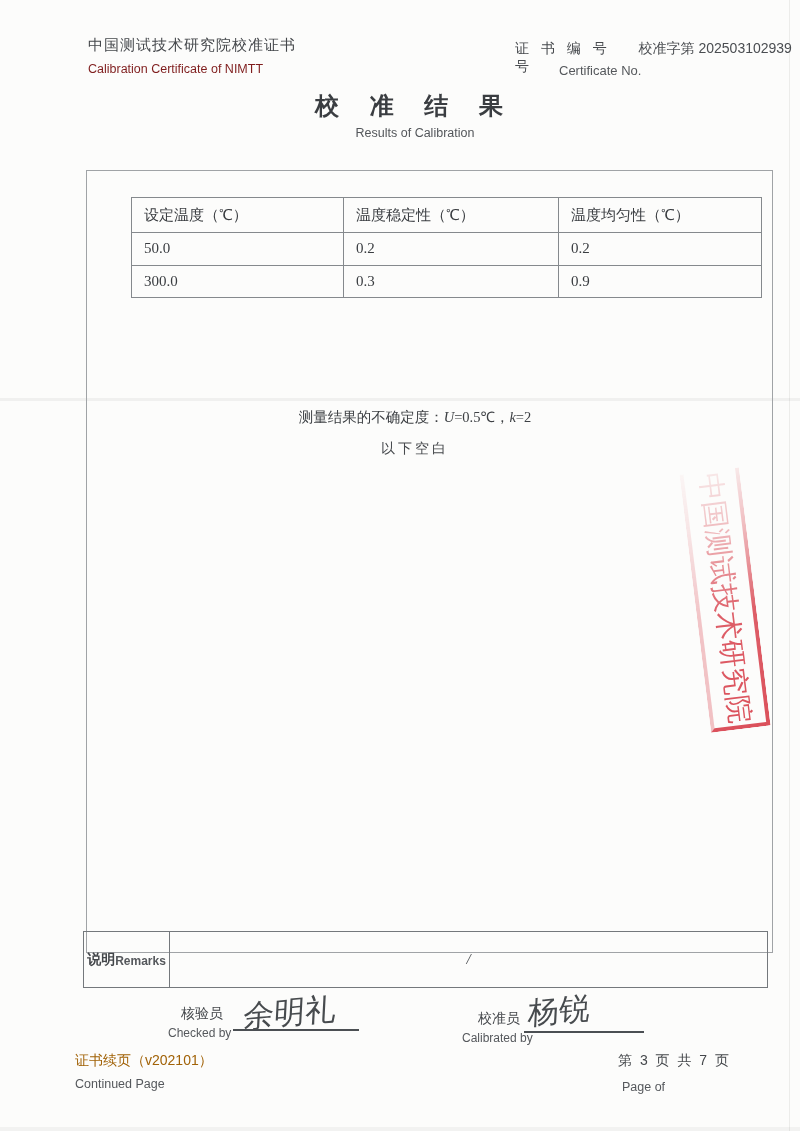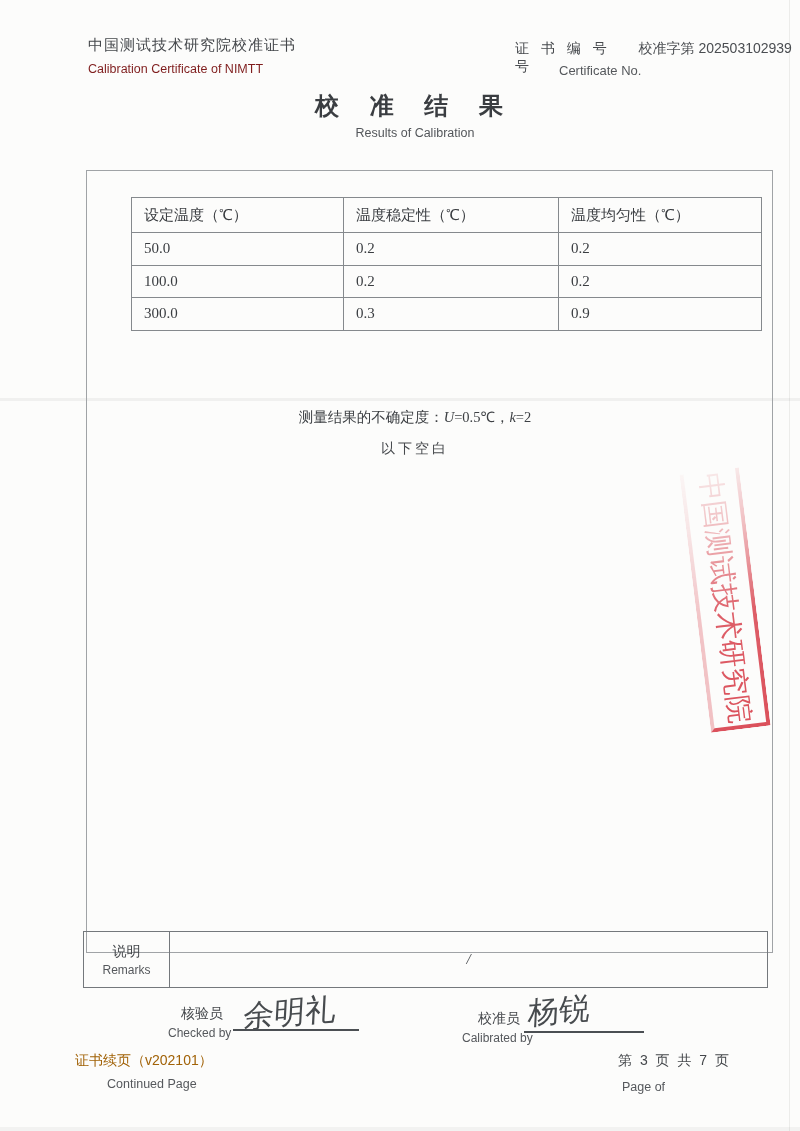--- a/index.html
+++ b/index.html
@@ -56,21 +56,21 @@
     display:flex;align-items:center;justify-content:center;
     -webkit-mask-image:linear-gradient(to right, rgba(0,0,0,0.10) 0%, rgba(0,0,0,0.35) 22%, rgba(0,0,0,0.88) 55%, rgba(0,0,0,0.95) 100%);
     mask-image:linear-gradient(to right, rgba(0,0,0,0.10) 0%, rgba(0,0,0,0.35) 22%, rgba(0,0,0,0.88) 55%, rgba(0,0,0,0.95) 100%);
   }
   .stamp-text{font-size:28px;color:#d94853;letter-spacing:0px;white-space:nowrap;font-weight:500;}
 
   
   .remarks-box{left:83px;top:931px;width:685px;height:57px;border:1.5px solid #74787c;
     box-sizing:border-box;display:flex;}
   .remarks-label-cell{width:85px;border-right:1.5px solid #74787c;display:flex;
-    flex-direction:column;align-items:center;justify-content:center;}
+    flex-direction:row;align-items:center;justify-content:center;font-weight:bold;}
   .remarks-label-zh{font-size:14px;color:#43464a;}
   .remarks-label-en{font-size:12px;color:#55585c;margin-top:2px;}
   .remarks-content{flex:1;display:flex;align-items:center;justify-content:center;
     font-size:15px;color:#4a4d51;font-style:italic;font-family:"Liberation Serif", serif;}
 
   
   .sig-label-zh{font-size:14px;color:#43464a;}
   .sig-label-en{font-size:12px;color:#55585c;}
   .checked-zh{left:181px;top:1005px;}
   .checked-en{left:168px;top:1026px;}
@@ -79,21 +79,21 @@
   .calibrated-zh{left:478px;top:1010px;}
   .calibrated-en{left:462px;top:1031px;}
   .calibrated-name{left:528px;top:990px;}
   .calibrated-line{left:524px;top:1031px;width:120px;}
   .sig-name{font-size:31px;color:#2f3337;transform:rotate(-5deg) skewX(-8deg);
     white-space:nowrap;opacity:0.88;}
   .sig-line{height:2px;background:#4b4f53;}
 
   
   .footer-left-zh{left:75px;top:1052px;font-size:14px;color:#a16207;}
-  .footer-left-en{left:75px;top:1077px;font-size:12.5px;color:#55585c;margin-left:32px;}
+  .footer-left-en{left:75px;top:1077px;font-size:12.5px;color:#55585c;}
   .footer-right-zh{left:618px;top:1052px;font-size:14px;color:#44474b;letter-spacing:2px;}
   .footer-right-en{left:622px;top:1080px;font-size:12.5px;color:#55585c;}
 
   
   .scan-edge-right{left:789px;top:0;width:1px;height:1131px;background:rgba(120,120,118,0.12);}
   .scan-edge-bottom{left:0;top:1127px;width:800px;height:4px;background:rgba(120,120,118,0.07);}
 </style>
 </head>
 <body>
 
@@ -117,25 +117,20 @@
     <thead>
       <tr>
         <th class="col1">设定温度（℃）</th>
         <th class="col2">温度稳定性（℃）</th>
         <th class="col3">温度均匀性（℃）</th>
       </tr>
     </thead>
     <tbody>
       <tr>
         <td>50.0</td>
-        <td>0.2</td>
-        <td>0.2</td>
-      </tr>
-      <tr>
-        <td>100.0</td>
         <td>0.2</td>
         <td>0.2</td>
       </tr>
       <tr>
         <td>300.0</td>
         <td>0.3</td>
         <td>0.9</td>
       </tr>
     </tbody>
   </table>

